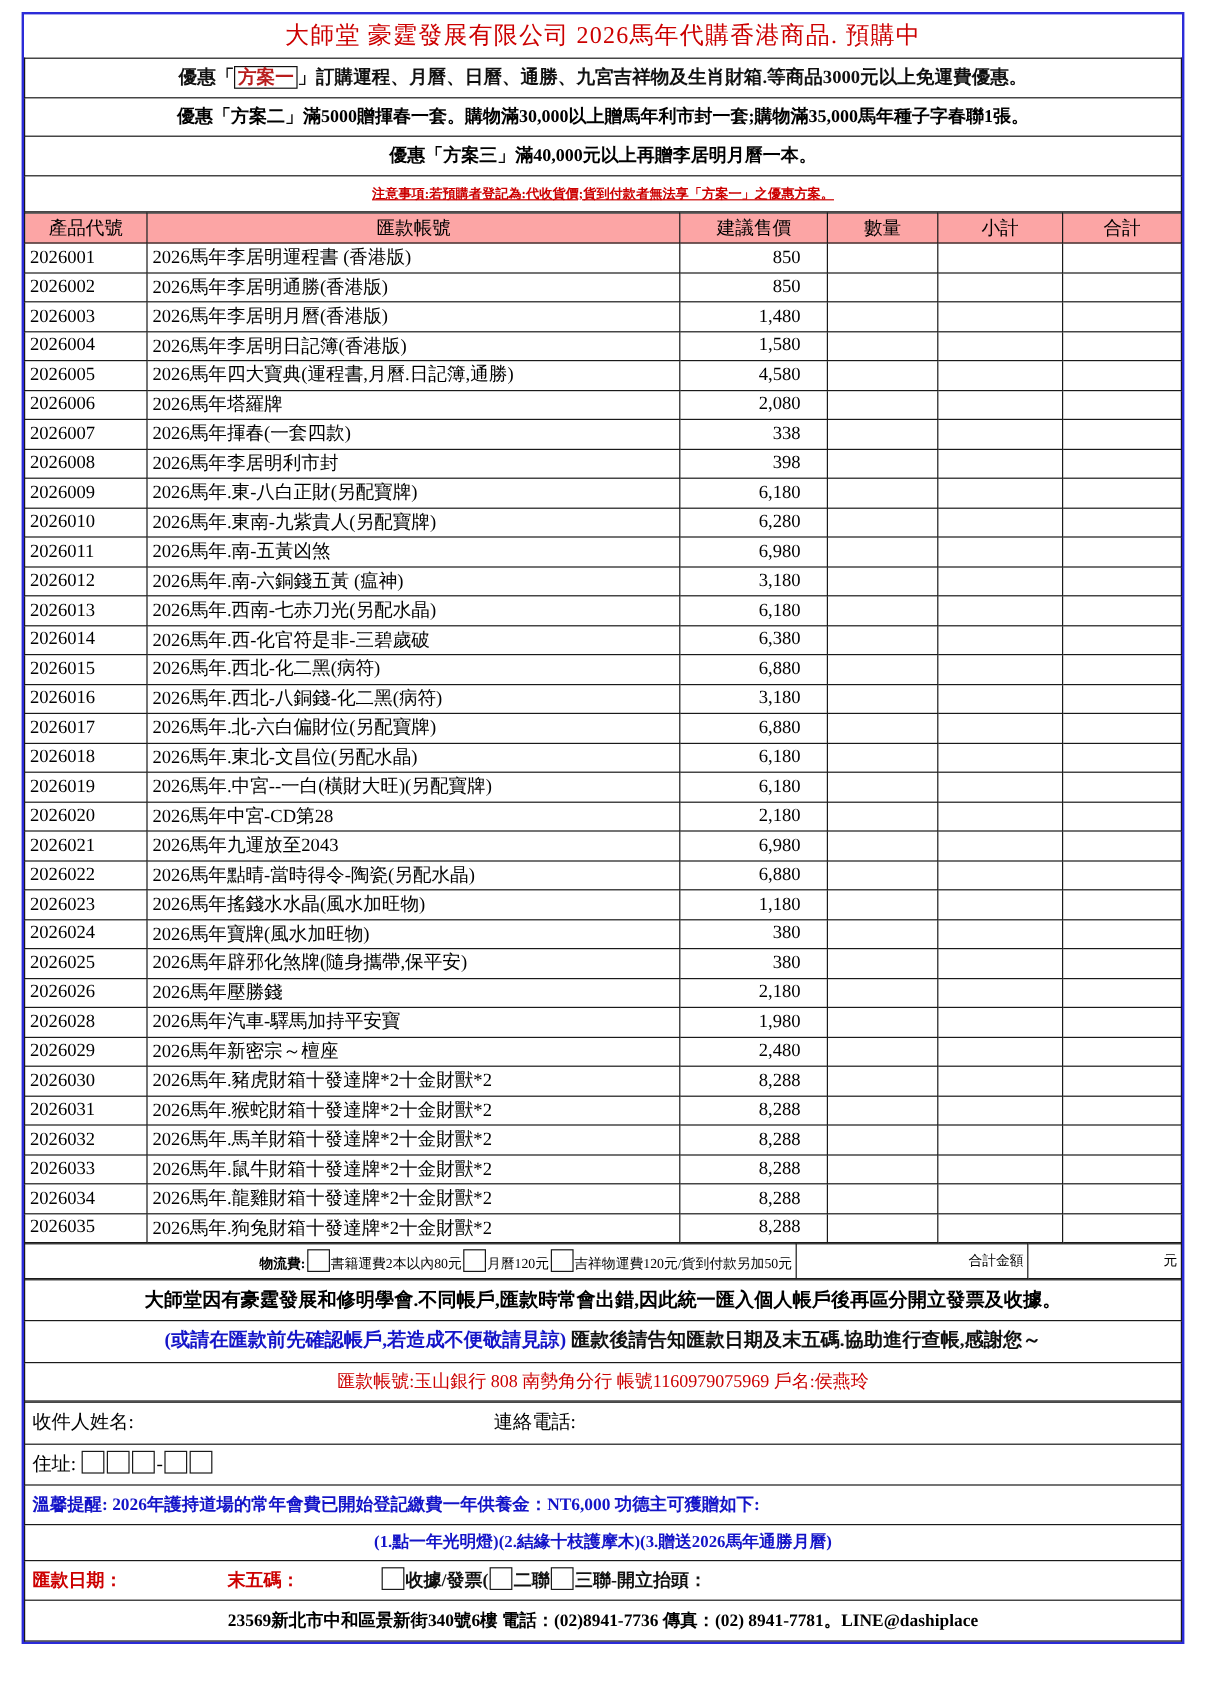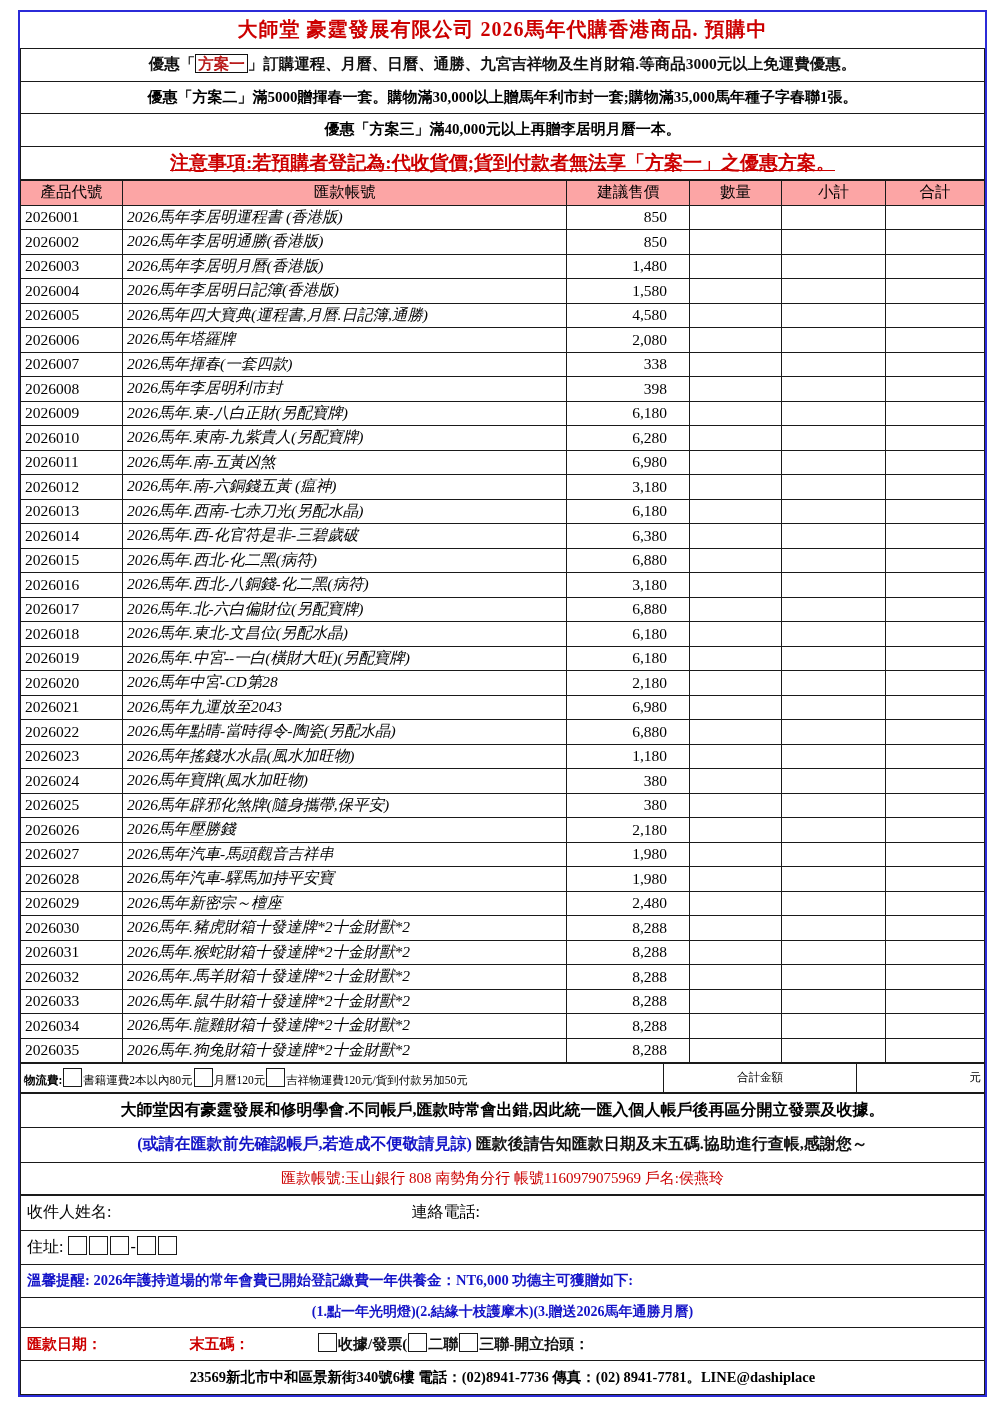--- a/index.html
+++ b/index.html
@@ -2,37 +2,37 @@
 <html><head>
 <meta charset="utf-8">
 <style>
   html,body{margin:0;padding:0;background:#fff;}
   body{font-family:"Liberation Serif","DejaVu Serif",serif;}
   #sheet{width:1005px;height:1421px;position:relative;box-sizing:border-box;padding:10px 18px 6px 18px;}
   .frame{border:2px solid #2b2bd8;box-sizing:border-box;}
   table{border-collapse:collapse;width:100%;}
   td,th{border:1px solid #1a1a1a;padding:0;}
   .title-row td{border:none;}
-  .t-main{font-size:20px;font-weight:bold;color:#cc0000;text-align:center;letter-spacing:1px;padding:4px 0 5px 0;}
+  .t-main{font-size:20px;font-weight:normal;color:#cc0000;text-align:center;letter-spacing:1px;padding:4px 0 5px 0;}
   .promo{font-size:15.5px;text-align:center;padding:4px 2px;font-weight:bold;color:#111;}
   .promo .rk{color:#b91c1c;border:1px solid #111;padding:0 2px;}
   .promo2{font-size:15px;text-align:center;padding:4px 2px;font-weight:bold;}
-  .note{font-size:19px;text-align:center;padding:3px 2px;font-weight:bold;color:#cc0000;text-decoration:underline;}
+  .note{font-size:11px;text-align:center;padding:3px 2px;font-weight:bold;color:#cc0000;text-decoration:underline;}
   thead th{font-size:15.5px;font-weight:normal;text-align:center;height:24px;background:#fca5a5;}
   .col-code{width:98px;}
   .col-name{width:430px;}
   .col-price{width:118px;}
   .col-qty{width:88px;}
   .col-sub{width:100px;}
   .col-tot{width:95px;}
   tbody td{height:23.5px;font-size:15.5px;}
   td.code{padding-left:4px;}
-  td.name{padding-left:4px;font-style:italic;}
+  td.name{padding-left:4px;}
   td.price{text-align:right;padding-right:22px;}
-  .logi td{font-size:11.5px;padding:2px 3px;}
+  .logi td{font-size:11.5px;padding:2px 3px;text-align:right;}
   .logi .lbl{font-weight:bold;}
   .sumlbl{font-size:14px;text-align:center;}
   .yuan{font-size:14px;text-align:right;padding-right:8px;}
   .blk{font-size:16px;text-align:center;padding:5px 4px;font-weight:bold;}
   .acct{font-size:15px;text-align:center;padding:4px;font-weight:normal;color:#cc0000;}
   .fld{font-size:16px;padding:5px 6px;}
   .fld .sp{display:inline-block;width:300px;}
   .boxes{display:inline-block;}
   .sqr{display:inline-block;width:17px;height:17px;border:1.6px solid #1a1a1a;vertical-align:-3px;margin:0 1px;}
   .tip{font-size:14.5px;padding:4px 6px;color:#1414c8;font-weight:bold;}
@@ -293,28 +293,20 @@
           </tr>
           <tr>
             <td class="code">2026026</td>
             <td class="name">2026馬年壓勝錢</td>
             <td class="price">2,180</td>
             <td></td>
             <td></td>
             <td></td>
           </tr>
           <tr>
-            <td class="code">2026027</td>
-            <td class="name">2026馬年汽車-馬頭觀音吉祥串</td>
-            <td class="price">1,980</td>
-            <td></td>
-            <td></td>
-            <td></td>
-          </tr>
-          <tr>
             <td class="code">2026028</td>
             <td class="name">2026馬年汽車-驛馬加持平安寶</td>
             <td class="price">1,980</td>
             <td></td>
             <td></td>
             <td></td>
           </tr>
           <tr>
             <td class="code">2026029</td>
             <td class="name">2026馬年新密宗～檀座</td>

